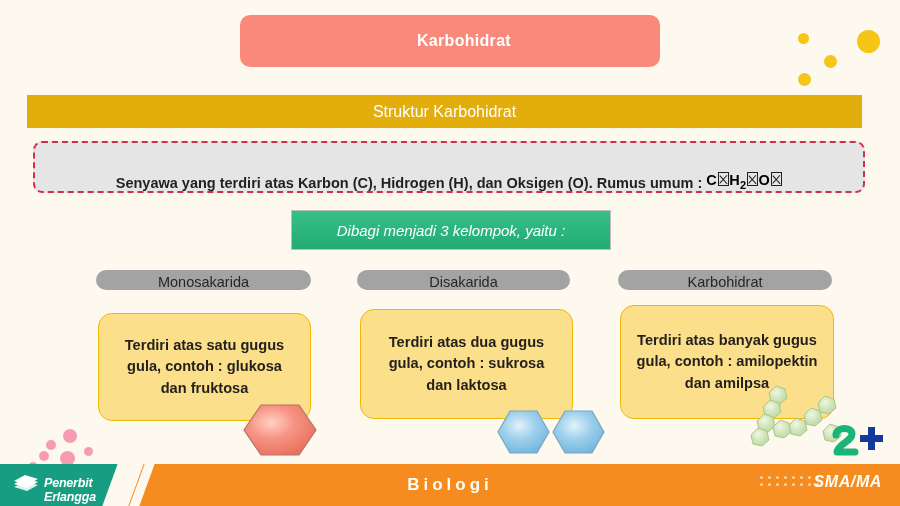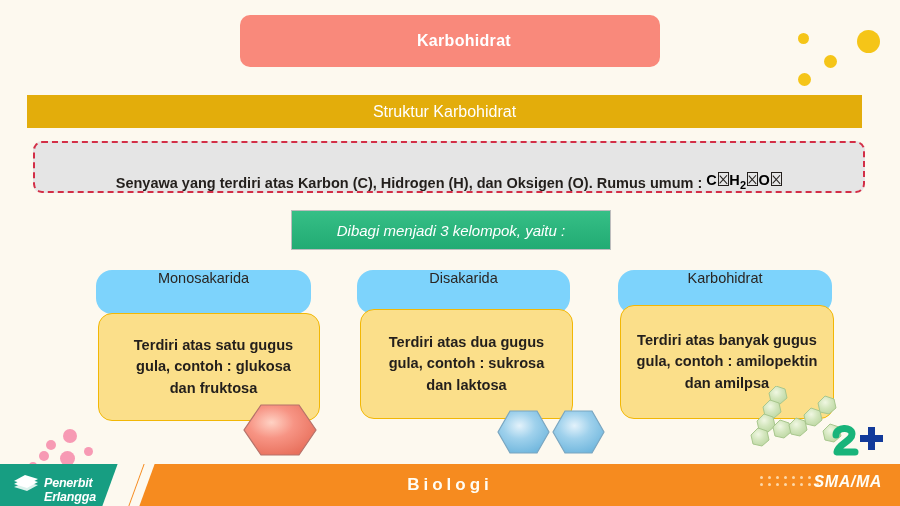--- a/index.html
+++ b/index.html
@@ -124,25 +124,25 @@
   }
   #group-box .label {
     color: #ffffff;
     font-size: 15px;
     font-style: italic;
   }
 
   
   .pill {
     position: absolute;
-    height: 44px;
-    background: #7dd3fc;
+    height: 20px;
+    background: #a3a3a3;
     border-radius: 16px;
     display: flex;
-    align-items: flex-start;
+    align-items: flex-end;
     justify-content: center;
   }
   .pill .label {
     color: #2a2623;
     font-size: 14.5px;
   }
   #pill-0 { left: 96px;  top: 270px; width: 215px; }
   #pill-1 { left: 357px; top: 270px; width: 213px; }
   #pill-2 { left: 618px; top: 270px; width: 214px; }
 
@@ -157,21 +157,21 @@
     justify-content: center;
     text-align: center;
   }
   .card .label {
     color: #231f1c;
     font-size: 14.6px;
     font-weight: bold;
     line-height: 1.45;
     padding: 0 14px;
   }
-  #card-0 { left: 98px;  top: 313px; width: 211px; height: 106px; padding-left: 9px; }
+  #card-0 { left: 98px;  top: 313px; width: 211px; height: 106px; }
   #card-1 { left: 360px; top: 309px; width: 211px; height: 108px; }
   #card-2 { left: 620px; top: 305px; width: 212px; height: 112px; }
 
   
   .molecule { position: absolute; }
   #mol-mono { left: 241px; top: 402px; }
   #mol-di   { left: 495px; top: 408px; }
   #mol-poly { left: 750px; top: 386px; }
 
   

